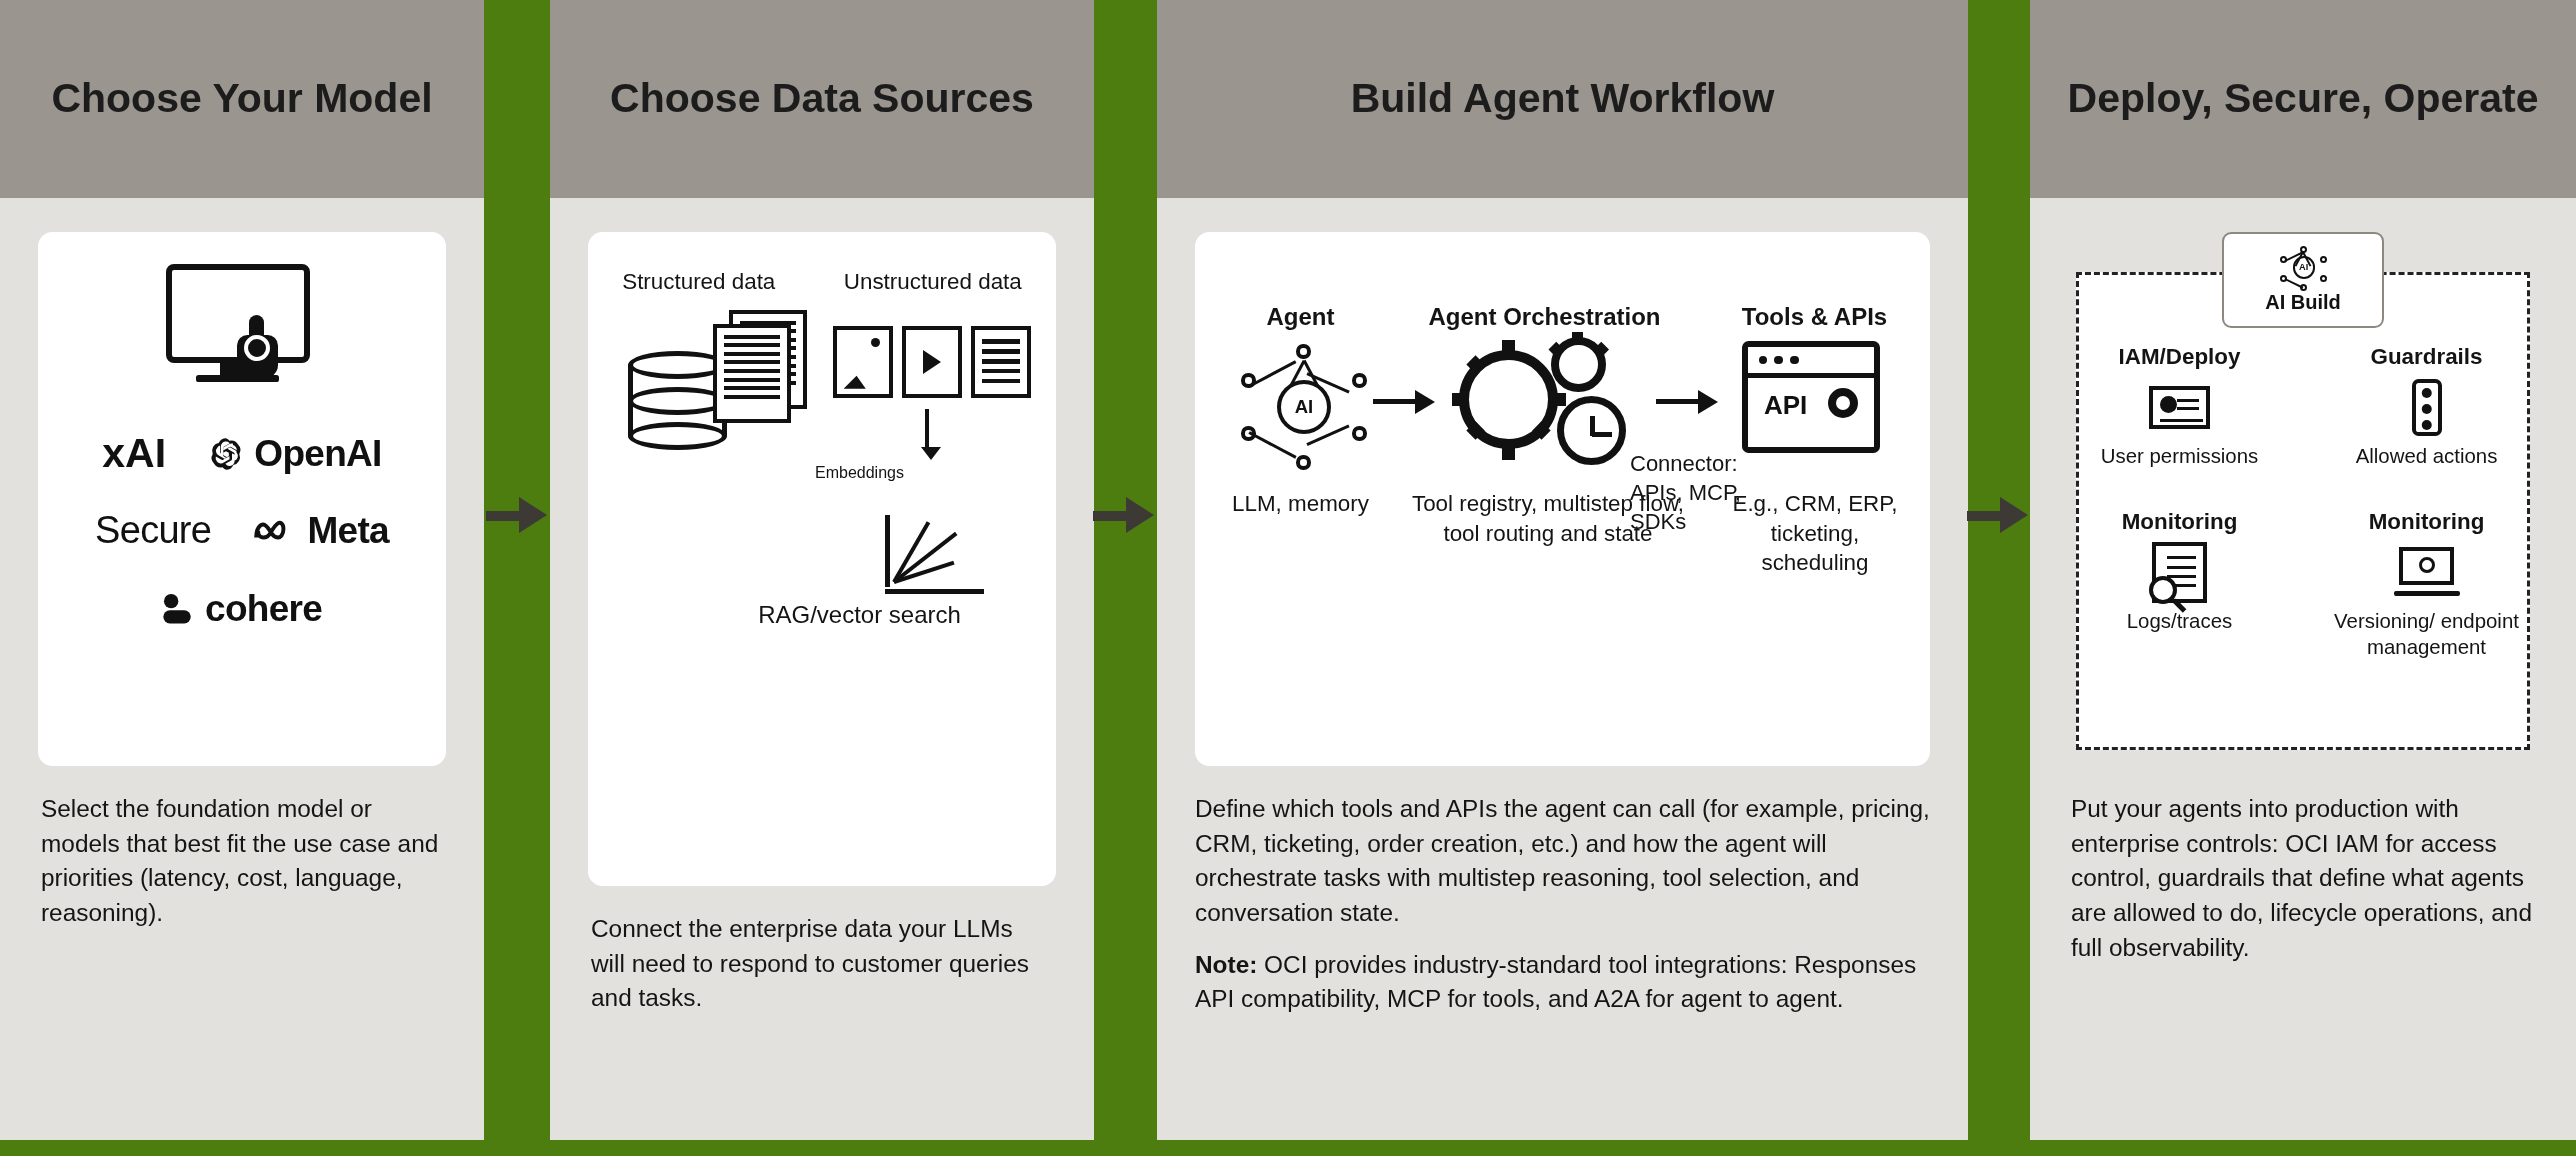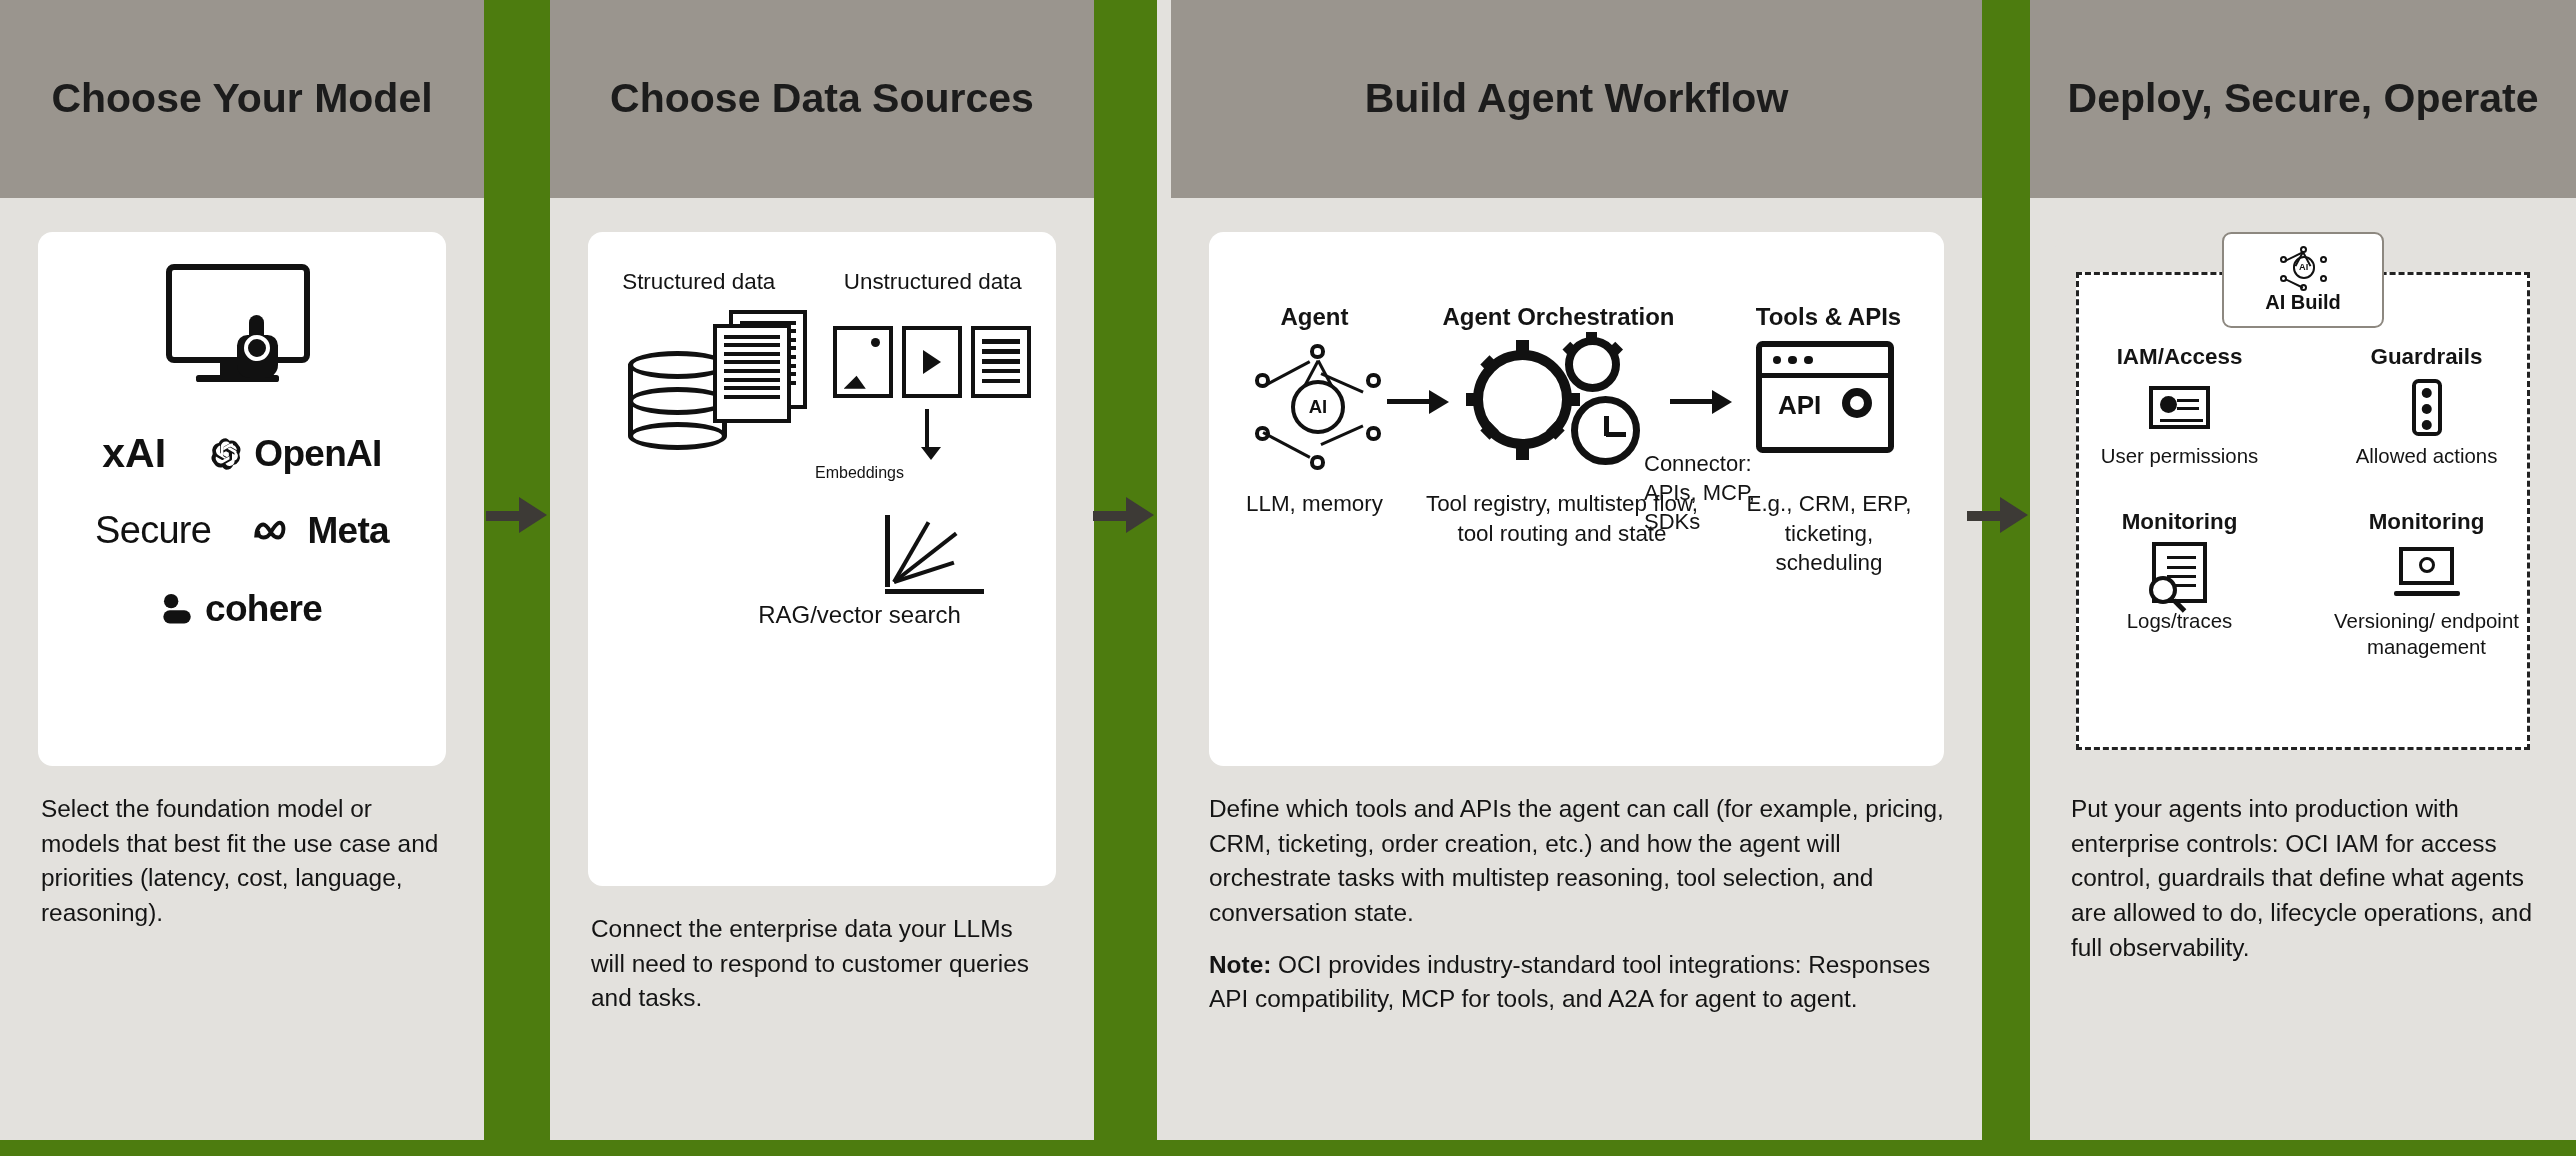--- a/index.html
+++ b/index.html
@@ -36,21 +36,21 @@
     align-items: center;
     justify-content: center;
     text-align: center;
     font-weight: bold;
     line-height: 1.12;
     padding: 0 14.5px;
     box-sizing: border-box;
   }
   .col-1 { left: 0px;    width: 484px;  }
   .col-2 { left: 550px;  width: 544px;  }
-  .col-3 { left: 1157px; width: 811px; padding-left: 14px; }
+  .col-3 { left: 1157px; width: 811px; }
   .col-4 { left: 2030px; width: 546px;  }
 
   .col-1 .col-header, .col-2 .col-header { height: 198px; font-size: 41px; }
   .col-3 .col-header, .col-4 .col-header { height: 198px; font-size: 41px; }
 
   .art-card {
     background: #ffffff;
     border-radius: 14.5px;
     margin: 34px 38px 0 38px;
     position: relative;
@@ -606,21 +606,21 @@
           <div class="spoke" style="left:25px; top:5.3px; width:16px; transform: rotate(62deg);"></div>
           <div class="spoke" style="left:25px; top:5.3px; width:16px; transform: rotate(118deg);"></div>
           <div class="spoke" style="left:6.6px; top:14.5px; width:20px; transform: rotate(-26deg);"></div>
           <div class="spoke" style="left:6.6px; top:32px; width:20px; transform: rotate(26deg);"></div>
           <div class="ring">AI</div>
         </div>
         <div class="lbl">AI Build</div>
       </div>
 
       <div class="quad q1">
-        <div class="qt">IAM/Access</div>
+        <div class="qt">IAM/Deploy</div>
         <div class="icon-wrap">
           <div class="ic-badge">
               <span class="ph"></span>
               <span class="l1"></span>
               <span class="l2"></span>
               <span class="l3"></span>
             </div>
         </div>
         <div class="qc">User permissions</div>
       </div>

